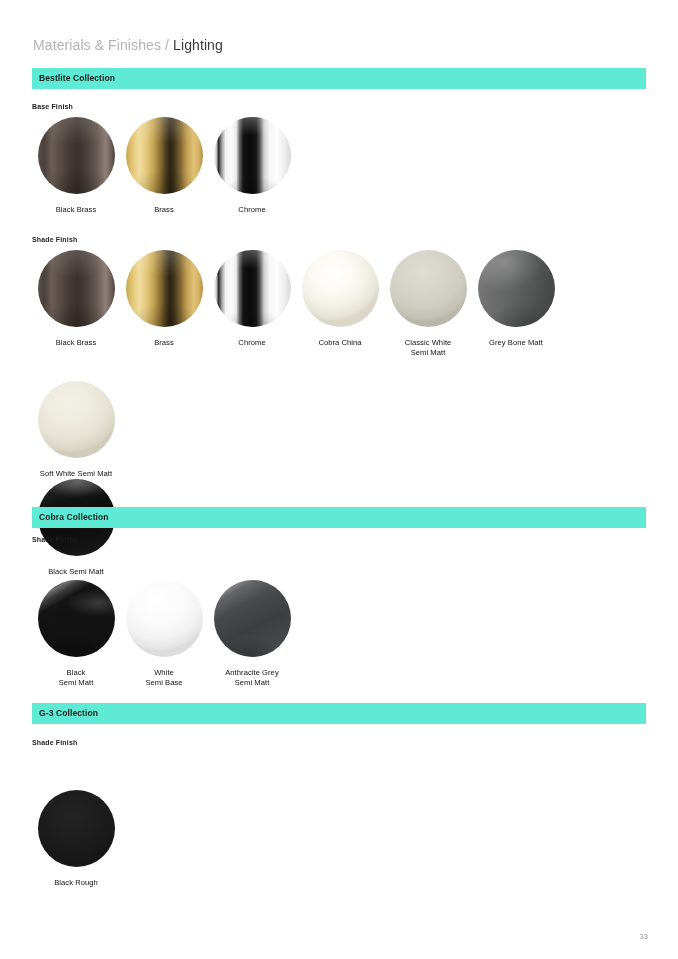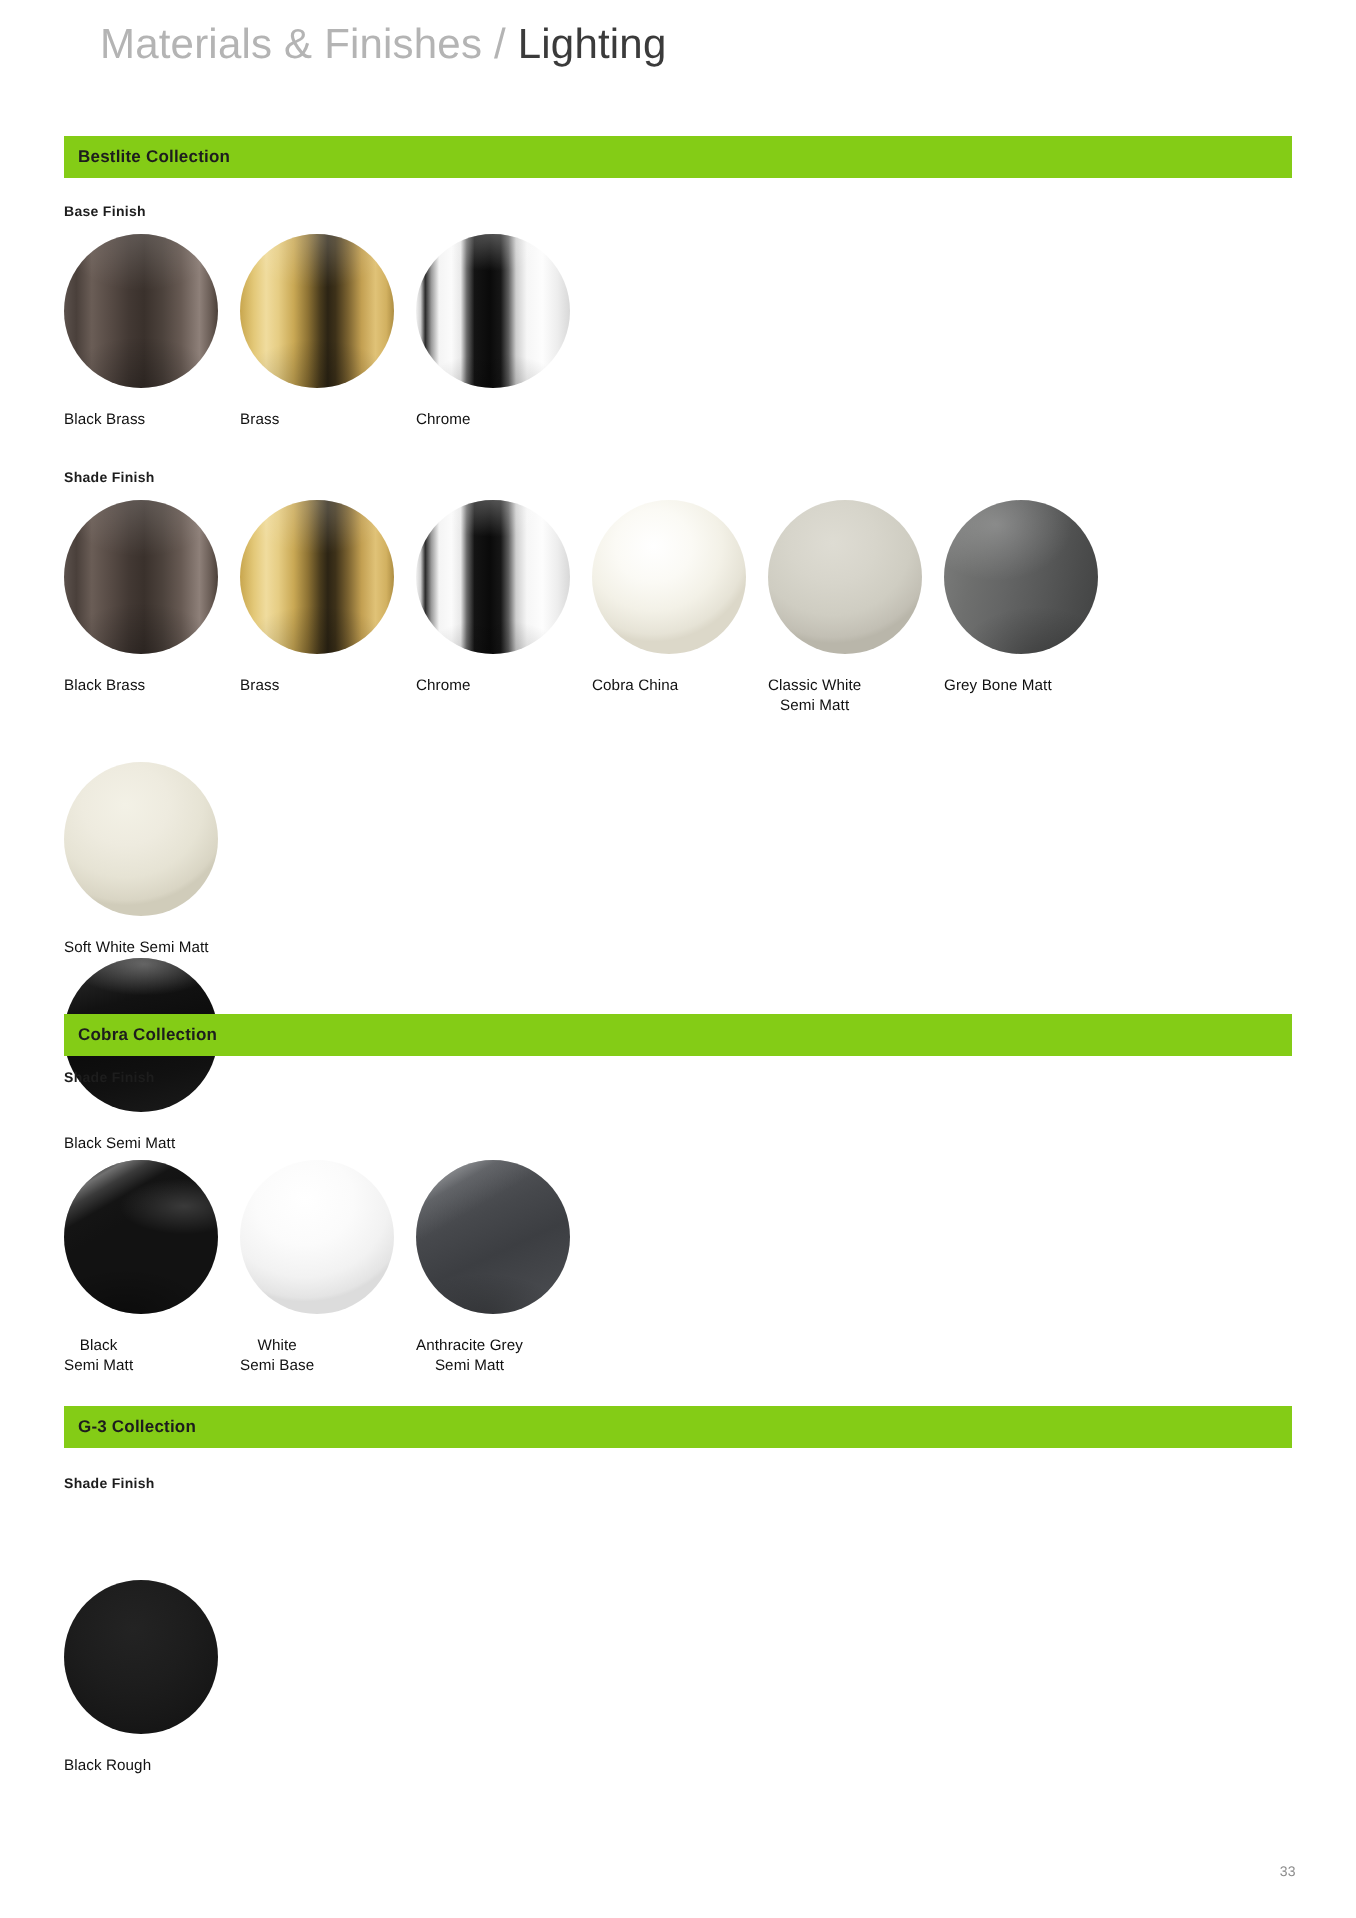--- a/index.html
+++ b/index.html
@@ -19,39 +19,38 @@
   .page {
     position: relative;
     width: 678px;
     height: 959px;
   }
 
   
   .page-title {
     position: absolute;
     left: 33px;
-    top: 11px;
-    font-size: 21px;
+    top: 37px;
+    font-size: 14px;
     font-weight: 400;
     letter-spacing: 0.1px;
     white-space: nowrap;
-    margin-left: 17px;
   }
   .title-muted { color: #b4b4b4; }
   .title-sep   { color: #b4b4b4; }
   .title-strong{ color: #3b3b3b; }
 
   
   .collection { position: absolute; left: 0; width: 678px; }
   .collection-bar {
     position: relative;
     margin-left: 32px;
     width: 614px;
     height: 21px;
-    background: #84cc16;
+    background: #5eead4;
   }
   .collection-bar-label {
     position: absolute;
     left: 7px;
     top: 5px;
     font-size: 8.5px;
     font-weight: bold;
     letter-spacing: 0.1px;
     color: #1d1d1d;
     white-space: nowrap;
@@ -69,21 +68,21 @@
   .swatch-row {
     position: relative;
     display: flex;
     align-items: flex-start;
   }
   .swatch-cell {
     width: 88px;
     position: relative;
     display: flex;
     flex-direction: column;
-    align-items: flex-start;
+    align-items: center;
   }
   .swatch {
     width: 77px;
     height: 77px;
     border-radius: 50%;
     position: relative;
     overflow: hidden;
   }
   .swatch-caption {
     margin-top: 11px;

